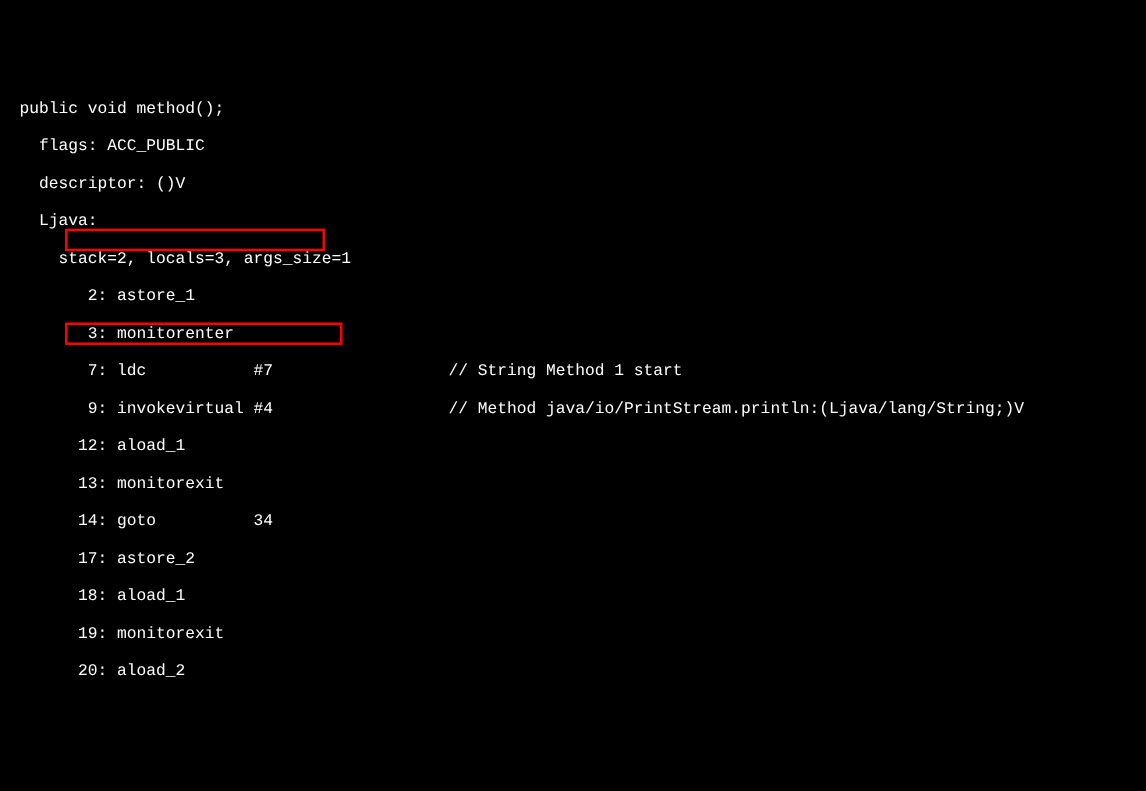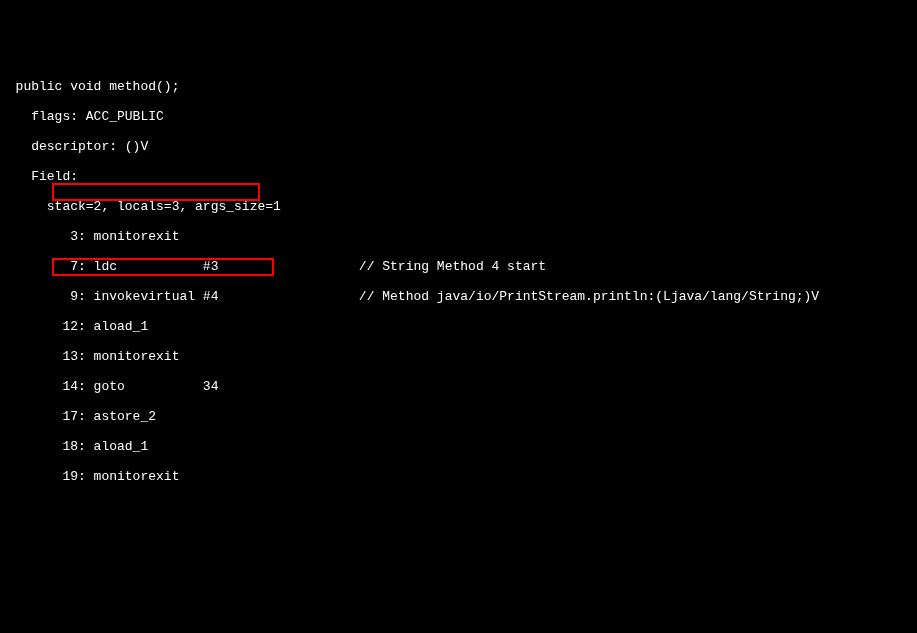--- a/index.html
+++ b/index.html
@@ -25,31 +25,33 @@
 </style>
 </head>
 <body>
 
 
 
 <div class="content">
 <span class="line">  public void method();</span>
 <span class="line">    flags: ACC_PUBLIC</span>
 <span class="line">    descriptor: ()V</span>
-<span class="line">    Field:</span>
+<span class="line">    Ljava:</span>
 <span class="line">      stack=2, locals=3, args_size=1</span>
-<span class="line">         3: monitorexit</span>
-<span class="line">         7: ldc           #3                  // String Method 4 start</span>
+<span class="line">         2: astore_1</span>
+<span class="line">         3: monitorenter</span>
+<span class="line">         7: ldc           #7                  // String Method 1 start</span>
 <span class="line">         9: invokevirtual #4                  // Method java/io/PrintStream.println:(Ljava/lang/String;)V</span>
 <span class="line">        12: aload_1</span>
 <span class="line">        13: monitorexit</span>
 <span class="line">        14: goto          34</span>
 <span class="line">        17: astore_2</span>
 <span class="line">        18: aload_1</span>
 <span class="line">        19: monitorexit</span>
+<span class="line">        20: aload_2</span>
 
 
 
 
 
 
 
 
 
 

